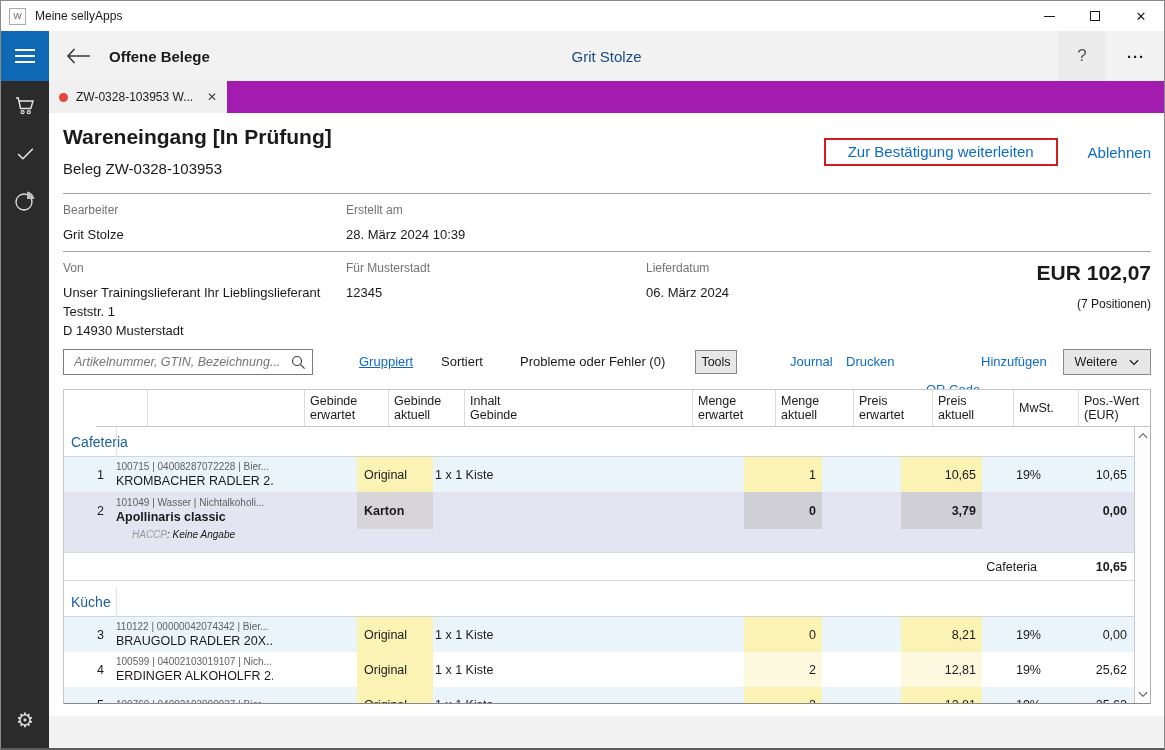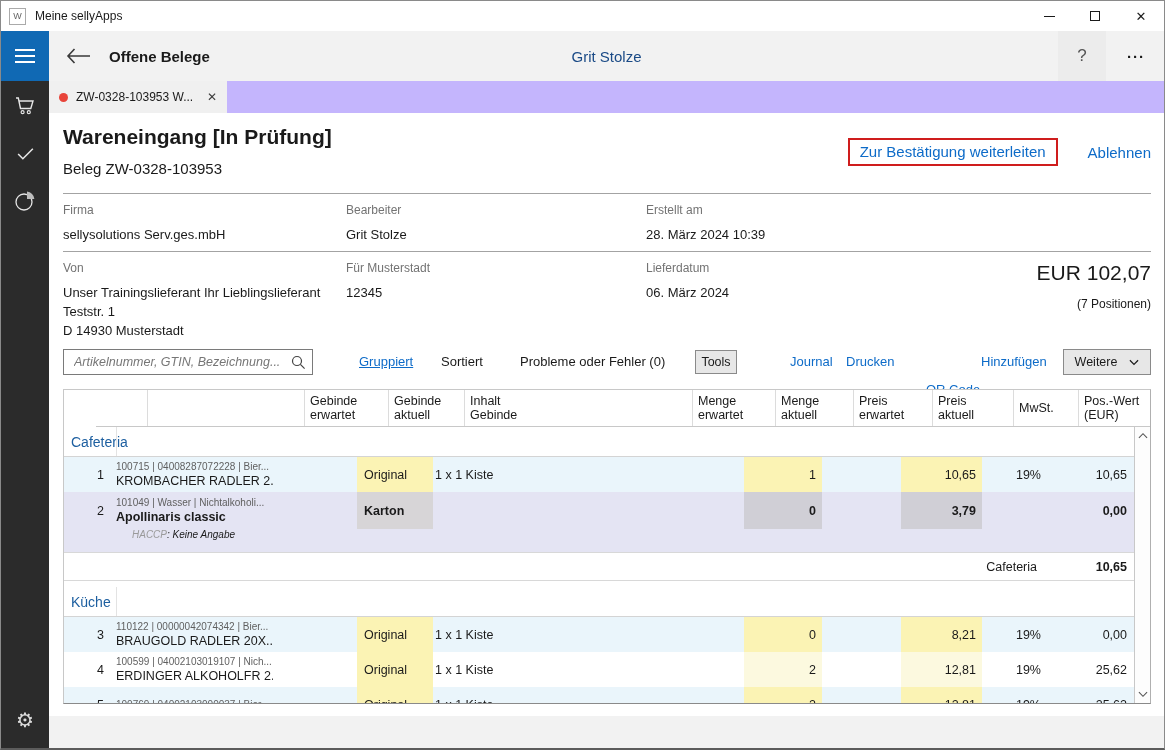--- a/index.html
+++ b/index.html
@@ -30,40 +30,40 @@
   
   .appbar{height:50px;background:#f2f2f2;position:relative;display:flex;align-items:center;flex:0 0 auto;}
   .back-btn{margin-left:16px;display:flex;align-items:center;}
   .appbar-title{margin-left:18px;font-size:15px;font-weight:bold;}
   .appbar-user{position:absolute;left:0;right:0;text-align:center;color:#1a4a86;font-size:15px;pointer-events:none;}
   .help-btn{position:absolute;right:58px;top:0;width:48px;height:50px;background:#ececec;
     display:flex;align-items:center;justify-content:center;font-size:17px;color:#555;}
   .more-btn{position:absolute;right:6px;top:0;width:44px;height:50px;
     display:flex;align-items:center;justify-content:center;font-size:15px;font-weight:bold;color:#1a1a1a;letter-spacing:1px;}
   
-  .tabrow{height:32px;background:#c4b5fd;display:flex;flex:0 0 auto;}
+  .tabrow{height:32px;background:#a21caf;display:flex;flex:0 0 auto;}
   .tab{width:178px;background:#f0f0f0;display:flex;align-items:center;padding:0 10px;}
   .tab-dot{width:9px;height:9px;border-radius:50%;background:#e8443a;margin-right:8px;flex:0 0 auto;}
   .tab-label{font-size:12px;white-space:nowrap;overflow:hidden;flex:1;}
   .tab-close{font-size:12px;color:#3c3c3c;margin-left:8px;}
   
   .page{position:relative;flex:1;min-height:0;}
   .h1{position:absolute;left:14px;top:12px;font-size:21px;font-weight:bold;}
   .beleg{position:absolute;left:14px;top:47px;font-size:15px;}
   .actions{position:absolute;top:25px;right:13px;display:flex;align-items:center;gap:30px;}
-  .red-box{border:2px solid #cf1d1d;padding:3px 10px;}
+  .red-box{border:2px solid #cf1d1d;padding:3px 22px;}
   .link{color:#0d6bc8;font-size:15px;text-decoration:none;cursor:pointer;white-space:nowrap;}
   .divider{position:absolute;left:14px;right:13px;height:1px;background:#a3a3a3;}
   .d1{top:80px;} .d2{top:138px;}
   .fields{position:absolute;left:14px;display:grid;grid-template-columns:283px 300px 320px;}
   .fa{top:90px;} .fb{top:148px;}
   .flabel{font-size:12px;color:#737373;}
   .fvalue{font-size:13px;margin-top:8px;line-height:19px;}
   .total-block{position:absolute;right:13px;top:148px;text-align:right;}
-  .total-amount{font-size:21px;font-weight:normal;}
+  .total-amount{font-size:21px;font-weight:bold;}
   .total-pos{font-size:12px;margin-top:12px;}
   
   .toolbar{position:absolute;left:0;right:0;top:236px;height:28px;font-size:13px;}
   .toolbar .abs{position:absolute;line-height:26px;white-space:nowrap;}
   .search-box{left:14px;top:0;width:250px;height:26px;border:1px solid #7a7a7a;background:#fff;
     display:flex;align-items:center;padding:0 6px 0 8px;}
   .search-box input{border:none;outline:none;flex:1;font-size:12.5px;min-width:0;
     font-family:"Liberation Sans",sans-serif;background:transparent;}
   .search-box input::placeholder{font-style:italic;color:#767676;}
   .lnk13{color:#0d6bc8;font-size:13px;cursor:pointer;}
@@ -208,24 +208,20 @@
           <div class="red-box">
             <a class="link">Zur Bestätigung weiterleiten</a>
           </div>
           <a class="link">Ablehnen</a>
         </div>
 
         <div class="divider d1"></div>
 
         <div class="fields fa">
           <div>
-            <div class="flabel">Firma</div>
-            <div class="fvalue">sellysolutions Serv.ges.mbH</div>
-          </div>
-          <div>
             <div class="flabel">Bearbeiter</div>
             <div class="fvalue">Grit Stolze</div>
           </div>
           <div>
             <div class="flabel">Erstellt am</div>
             <div class="fvalue">28. März 2024 10:39</div>
           </div>
         </div>
 
         <div class="divider d2"></div>

